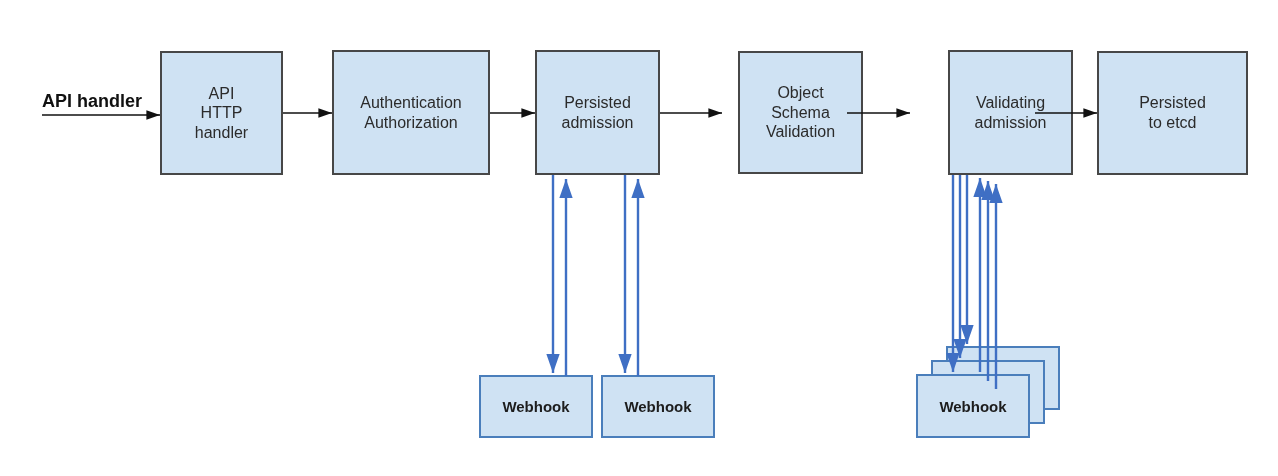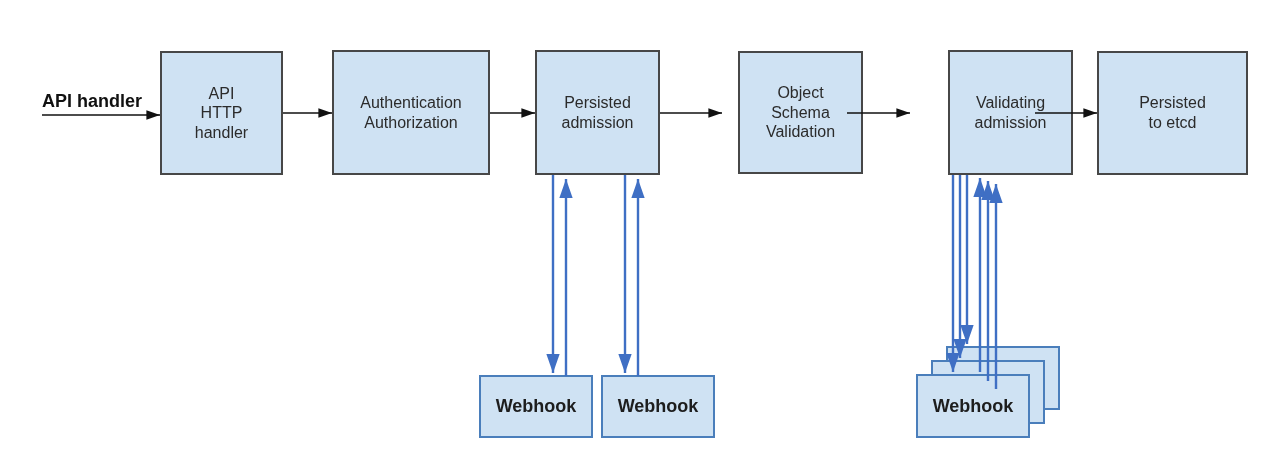--- a/index.html
+++ b/index.html
@@ -30,21 +30,21 @@
   .webhook-box {
     border: 2px solid #4a7ebb;
   }
   .flow-label {
     font-size: 16px;
     line-height: 1.22;
     color: #2b2b2b;
     white-space: pre-line;
   }
   .webhook-label {
-    font-size: 18px;
+    font-size: 15px;
     font-weight: 600;
     color: #1d1d1d;
   }
   .source-label {
     position: absolute;
     left: 42px;
     top: 91px;
     font-size: 18px;
     font-weight: 600;
     color: #111111;

